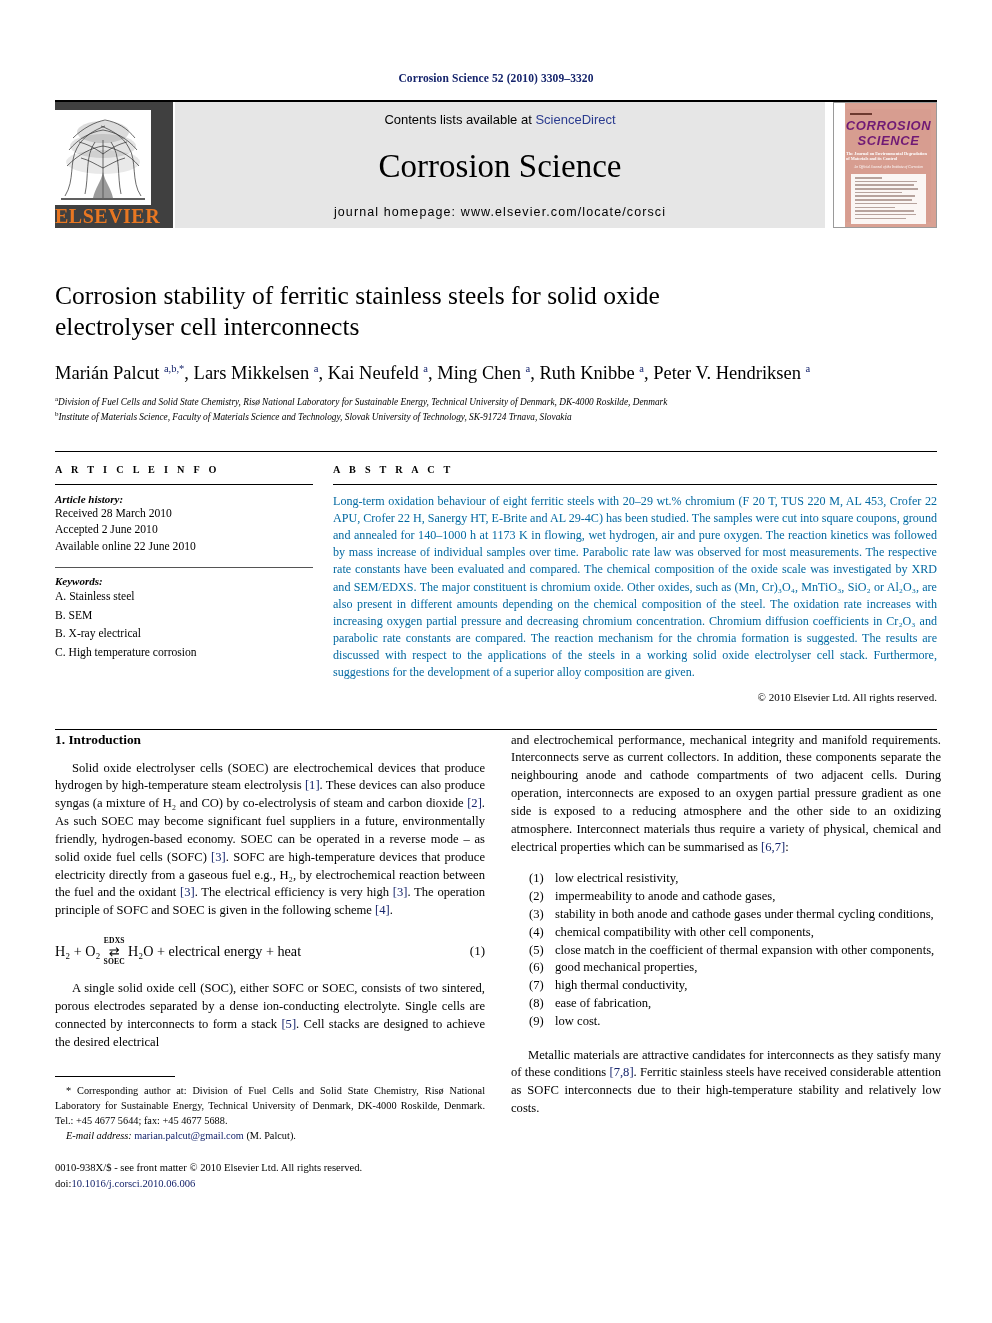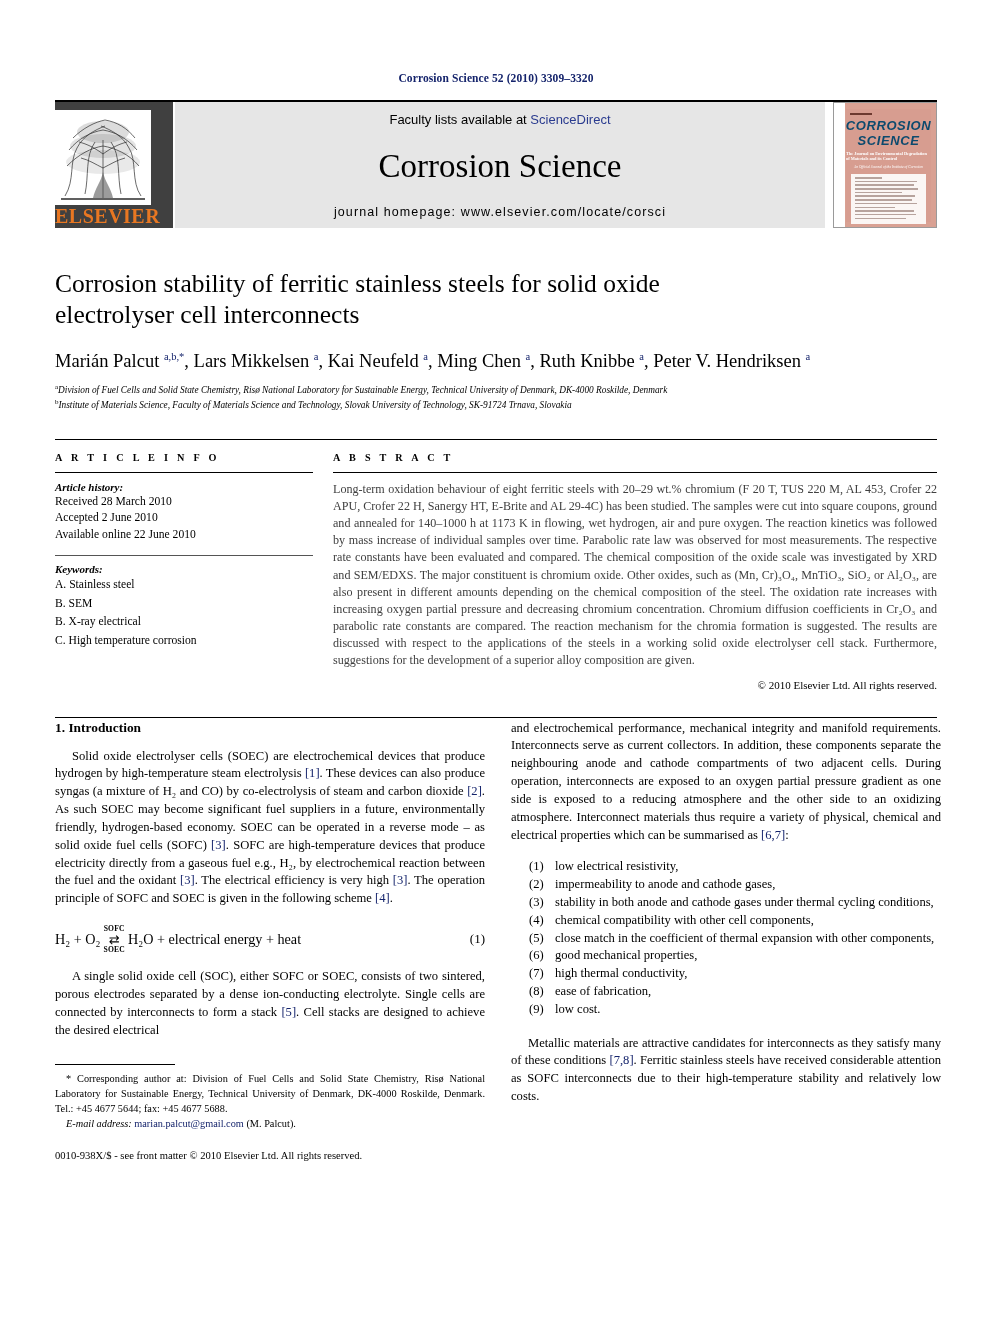--- a/index.html
+++ b/index.html
@@ -95,33 +95,33 @@
     position: absolute; inset: 6px 5px 5px 12px;
     background: #d79d90;
     display: flex; flex-direction: column; align-items: center;
   }
   .cover-leftbar { position:absolute; left:0; top:0; bottom:0; width:11px; background:#fff; }
   .cover-box { width: 22px; height: 16px; background: #8d5347; margin-top: 4px; align-self:flex-start; margin-left:4px;
                border:1px solid #6d392f;}
   .cover-t1, .cover-t2 {
     font-family: "Liberation Sans", sans-serif;
     font-weight: bold; font-style: italic;
-    color: #0c4a6e; font-size: 13px; letter-spacing: 0.6px;
+    color: #701a75; font-size: 13px; letter-spacing: 0.6px;
   }
   .cover-t1 { margin-top: 3px; }
   .cover-sub { font-size: 4.3px; color:#fff; font-weight:bold; margin-top:3px; }
   .cover-sub2 { font-size: 3.6px; color:#fff; margin-top:4px; font-style: italic;}
   .cover-white {
     margin-top: 5px; width: 88%; height: 56px; background: #fbf6f4;
     padding: 3px 4px;
   }
   .cover-line { height:1.6px; background:#b7a39d; margin-bottom:2.1px; }
 
   
-  .title-block { margin-top: 40px; }
+  .title-block { margin-top: 52px; }
   h1.paper-title {
     font-family: "Liberation Serif", serif;
     font-size: 25.5px;
     font-weight: normal;
     line-height: 1.23;
     margin: 0;
     color: #000;
     max-width: 700px;
   }
   .authors {
@@ -165,21 +165,21 @@
     font-style: italic; font-weight: bold;
     font-size: 11px; margin-bottom: 1px;
   }
   .info-line { font-size: 11.6px; line-height: 1.44; }
   .kw-line { font-size: 11.6px; line-height: 1.62; }
 
   .abstract-body {
     font-size: 12.1px;
     line-height: 1.42;
     text-align: justify;
-    color: #404040;
+    color: #0369a1;
   }
   .abstract-copy {
     text-align: right;
     font-size: 11px;
     margin-top: 9px;
   }
 
   
   .body-wrap {
     margin-top: 26px;
@@ -289,21 +289,21 @@
           <ellipse cx="48" cy="36" rx="33" ry="12" opacity="0.14"></ellipse>
           <ellipse cx="48" cy="52" rx="37" ry="12" opacity="0.11"></ellipse>
         </g>
         <path d="M6 89 L90 89" stroke="#2b2b2b" stroke-width="1.6"></path>
         <path d="M38 88 C40 78, 46 72, 48 62 C50 72, 56 78, 58 88 Z" fill="#4a4a4a" opacity="0.55"></path>
       </svg>
       <div class="elsevier-word">ELSEVIER</div>
     </div>
 
     <div class="banner">
-      <div class="contents-line"><span>Faculty lists available at </span><span class="sd">ScienceDirect</span></div>
+      <div class="contents-line"><span>Contents lists available at </span><span class="sd">ScienceDirect</span></div>
       <div class="journal-title">Corrosion Science</div>
       <div class="homepage-line">journal homepage: www.elsevier.com/locate/corsci</div>
     </div>
 
     <div class="cover-thumb">
       <div class="cover-leftbar"></div>
       <div class="cover-inner">
         <div class="cover-box"></div>
         <div class="cover-t1">CORROSION</div>
         <div class="cover-t2">SCIENCE</div>
@@ -363,21 +363,21 @@
   <div class="body-wrap">
 
     <div class="col">
       <h2 class="sec-title">1. Introduction</h2>
       <p class="body-p">Solid oxide electrolyser cells (SOEC) are electrochemical devices that produce hydrogen by high-temperature steam electrolysis <span class="ref">[1]</span>. These devices can also produce syngas (a mixture of H₂ and CO) by co-electrolysis of steam and carbon dioxide <span class="ref">[2]</span>. As such SOEC may become significant fuel suppliers in a future, environmentally friendly, hydrogen-based economy. SOEC can be operated in a reverse mode – as solid oxide fuel cells (SOFC) <span class="ref">[3]</span>. SOFC are high-temperature devices that produce electricity directly from a gaseous fuel e.g., H₂, by electrochemical reaction between the fuel and the oxidant <span class="ref">[3]</span>. The electrical efficiency is very high <span class="ref">[3]</span>. The operation principle of SOFC and SOEC is given in the following scheme <span class="ref">[4]</span>.</p>
 
       <div class="equation">
         <div class="eq-body">
           <span>H₂ + O₂</span>
           <span class="arrow-stack">
-            <span class="lbl">SOFC</span>
+            <span class="lbl">EDXS</span>
             <span class="arw">⇄</span>
             <span class="lbl">SOEC</span>
           </span>
           <span>H₂O + electrical energy + heat</span>
         </div>
         <div class="eq-num">(1)</div>
       </div>
 
       <p class="body-p">A single solid oxide cell (SOC), either SOFC or SOEC, consists of two sintered, porous electrodes separated by a dense ion-conducting electrolyte. Single cells are connected by interconnects to form a stack <span class="ref">[5]</span>. Cell stacks are designed to achieve the desired electrical</p>
 
@@ -386,20 +386,21 @@
         <div class="fn-indent">* Corresponding author at: Division of Fuel Cells and Solid State Chemistry, Risø National Laboratory for Sustainable Energy, Technical University of Denmark, DK-4000 Roskilde, Denmark. Tel.: +45 4677 5644; fax: +45 4677 5688.</div>
         <div class="fn-indent">
           <span class="fn-email-label">E-mail address:</span>
           <span class="link">marian.palcut@gmail.com</span>
           <span>(M. Palcut).</span>
         </div>
       </div>
 
       <div class="issn-block">
         <div>0010-938X/$ - see front matter © 2010 Elsevier Ltd. All rights reserved.</div>
+        <div><span>doi:</span><span class="doi-link">10.1016/j.corsci.2010.06.006</span></div>
       </div>
     </div>
 
     <div class="col">
       <p class="body-p cont">and electrochemical performance, mechanical integrity and manifold requirements. Interconnects serve as current collectors. In addition, these components separate the neighbouring anode and cathode compartments of two adjacent cells. During operation, interconnects are exposed to an oxygen partial pressure gradient as one side is exposed to a reducing atmosphere and the other side to an oxidizing atmosphere. Interconnect materials thus require a variety of physical, chemical and electrical properties which can be summarised as <span class="ref">[6,7]</span>:</p>
 
       <ol class="req-list">
         <li>
             <span class="num">(1)</span>
             <span class="txt">low electrical resistivity,</span>

